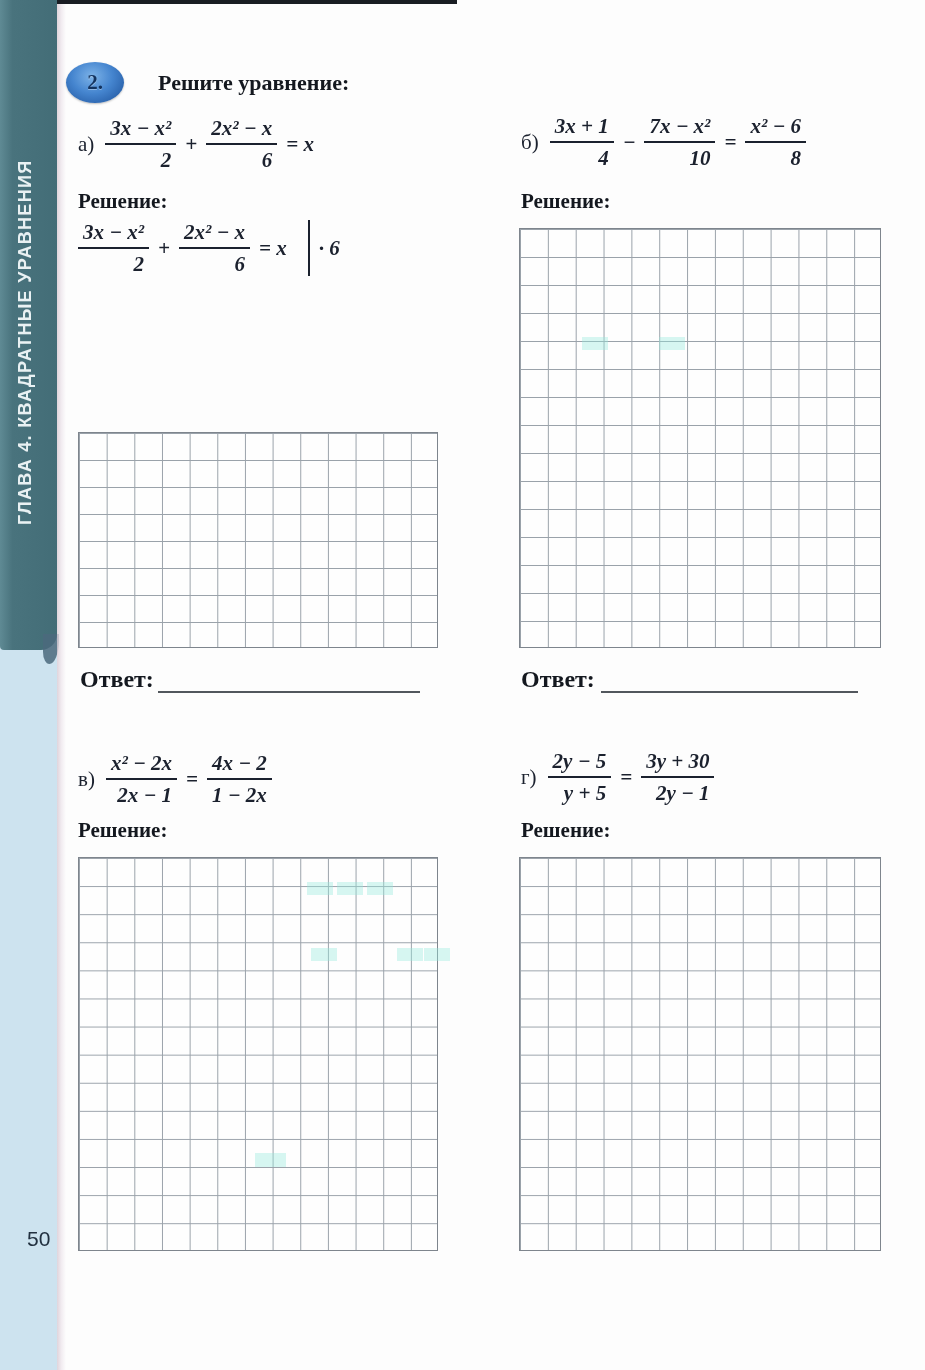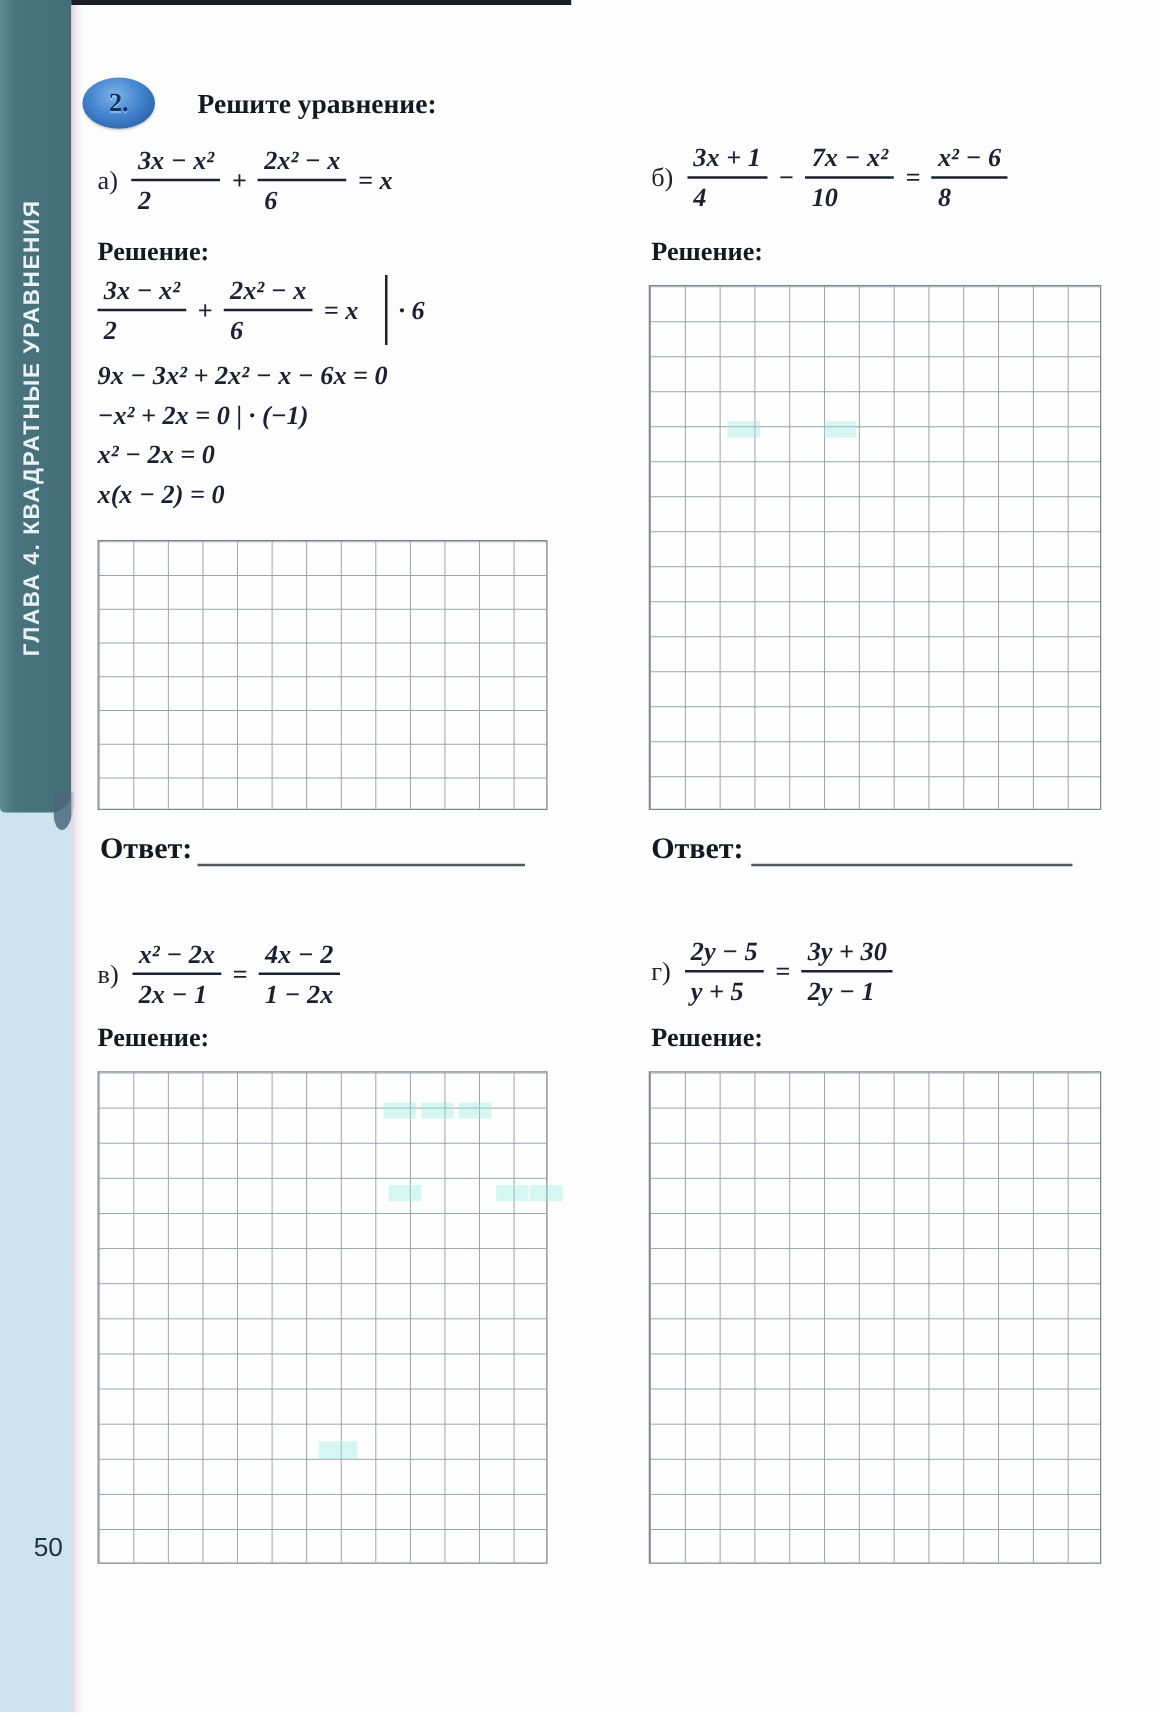--- a/index.html
+++ b/index.html
@@ -43,21 +43,21 @@
     background:radial-gradient(ellipse at 45% 35%,#7db3e8 0%,#4585cf 45%,#2a62ab 80%,#1d4f96 100%);
     display:flex;align-items:center;justify-content:center;
     box-shadow:0 1px 2px rgba(0,0,0,.25);
   }
   .badge span{font-weight:700;font-size:21px;color:#13335f;text-shadow:0 1px 0 rgba(255,255,255,.35);}
   .heading{position:absolute;left:134px;top:70px;font-size:22px;font-weight:700;color:#14181f;margin-left:24px;}
   
   .eq-row{position:absolute;display:flex;align-items:center;gap:9px;
     font-style:italic;font-weight:700;font-size:21px;color:#1b212e;}
   .plabel{font-style:normal;font-weight:400;margin-right:2px;}
-  .frac{display:inline-flex;flex-direction:column;align-items:flex-start;line-height:1.15;}
+  .frac{display:inline-flex;flex-direction:column;align-items:flex-end;line-height:1.15;}
   .frac .num{padding:0 5px 3px;border-bottom:2px solid #1b212e;}
   .frac .den{padding:3px 5px 0;}
   .vbar{align-self:stretch;border-left:2px solid #1b212e;margin-left:12px;width:0;}
   .sol-label{position:absolute;font-size:21px;font-weight:700;color:#14181f;}
   .sol-lines{position:absolute;left:78px;top:285px;font-style:italic;font-weight:700;
     font-size:21px;line-height:31.5px;color:#1b212e;}
   
   .grid{
     position:absolute;border:1.5px solid #7e858d;box-sizing:border-box;background:#fefefe;
     background-image:linear-gradient(to right,#9aa2aa 1px,transparent 1px),
@@ -131,26 +131,20 @@
     </span>
     <span>+</span>
     <span class="frac">
       <span class="num">2x² − x</span>
       <span class="den">6</span>
     </span>
     <span>= x</span>
     <span class="vbar"></span>
     <span>· 6</span>
   </div>
-  <div class="sol-lines">
-    <div>9x − 3x² + 2x² − x − 6x = 0</div>
-    <div>−x² + 2x = 0 | · (−1)</div>
-    <div>x² − 2x = 0</div>
-    <div>x(x − 2) = 0</div>
-  </div>
 
   <div class="grid" id="grid-a"></div>
   <div class="grid" id="grid-b">
     <div class="artifact" style="left:62px;top:108px;width:26px;height:13px;"></div>
     <div class="artifact" style="left:139px;top:108px;width:26px;height:13px;"></div>
   </div>
 
   <div class="answer-label" style="left:80px;top:666px;">Ответ:</div>
   <div class="answer-line" style="left:158px;top:691px;width:262px;"></div>
   <div class="answer-label" style="left:521px;top:666px;">Ответ:</div>

